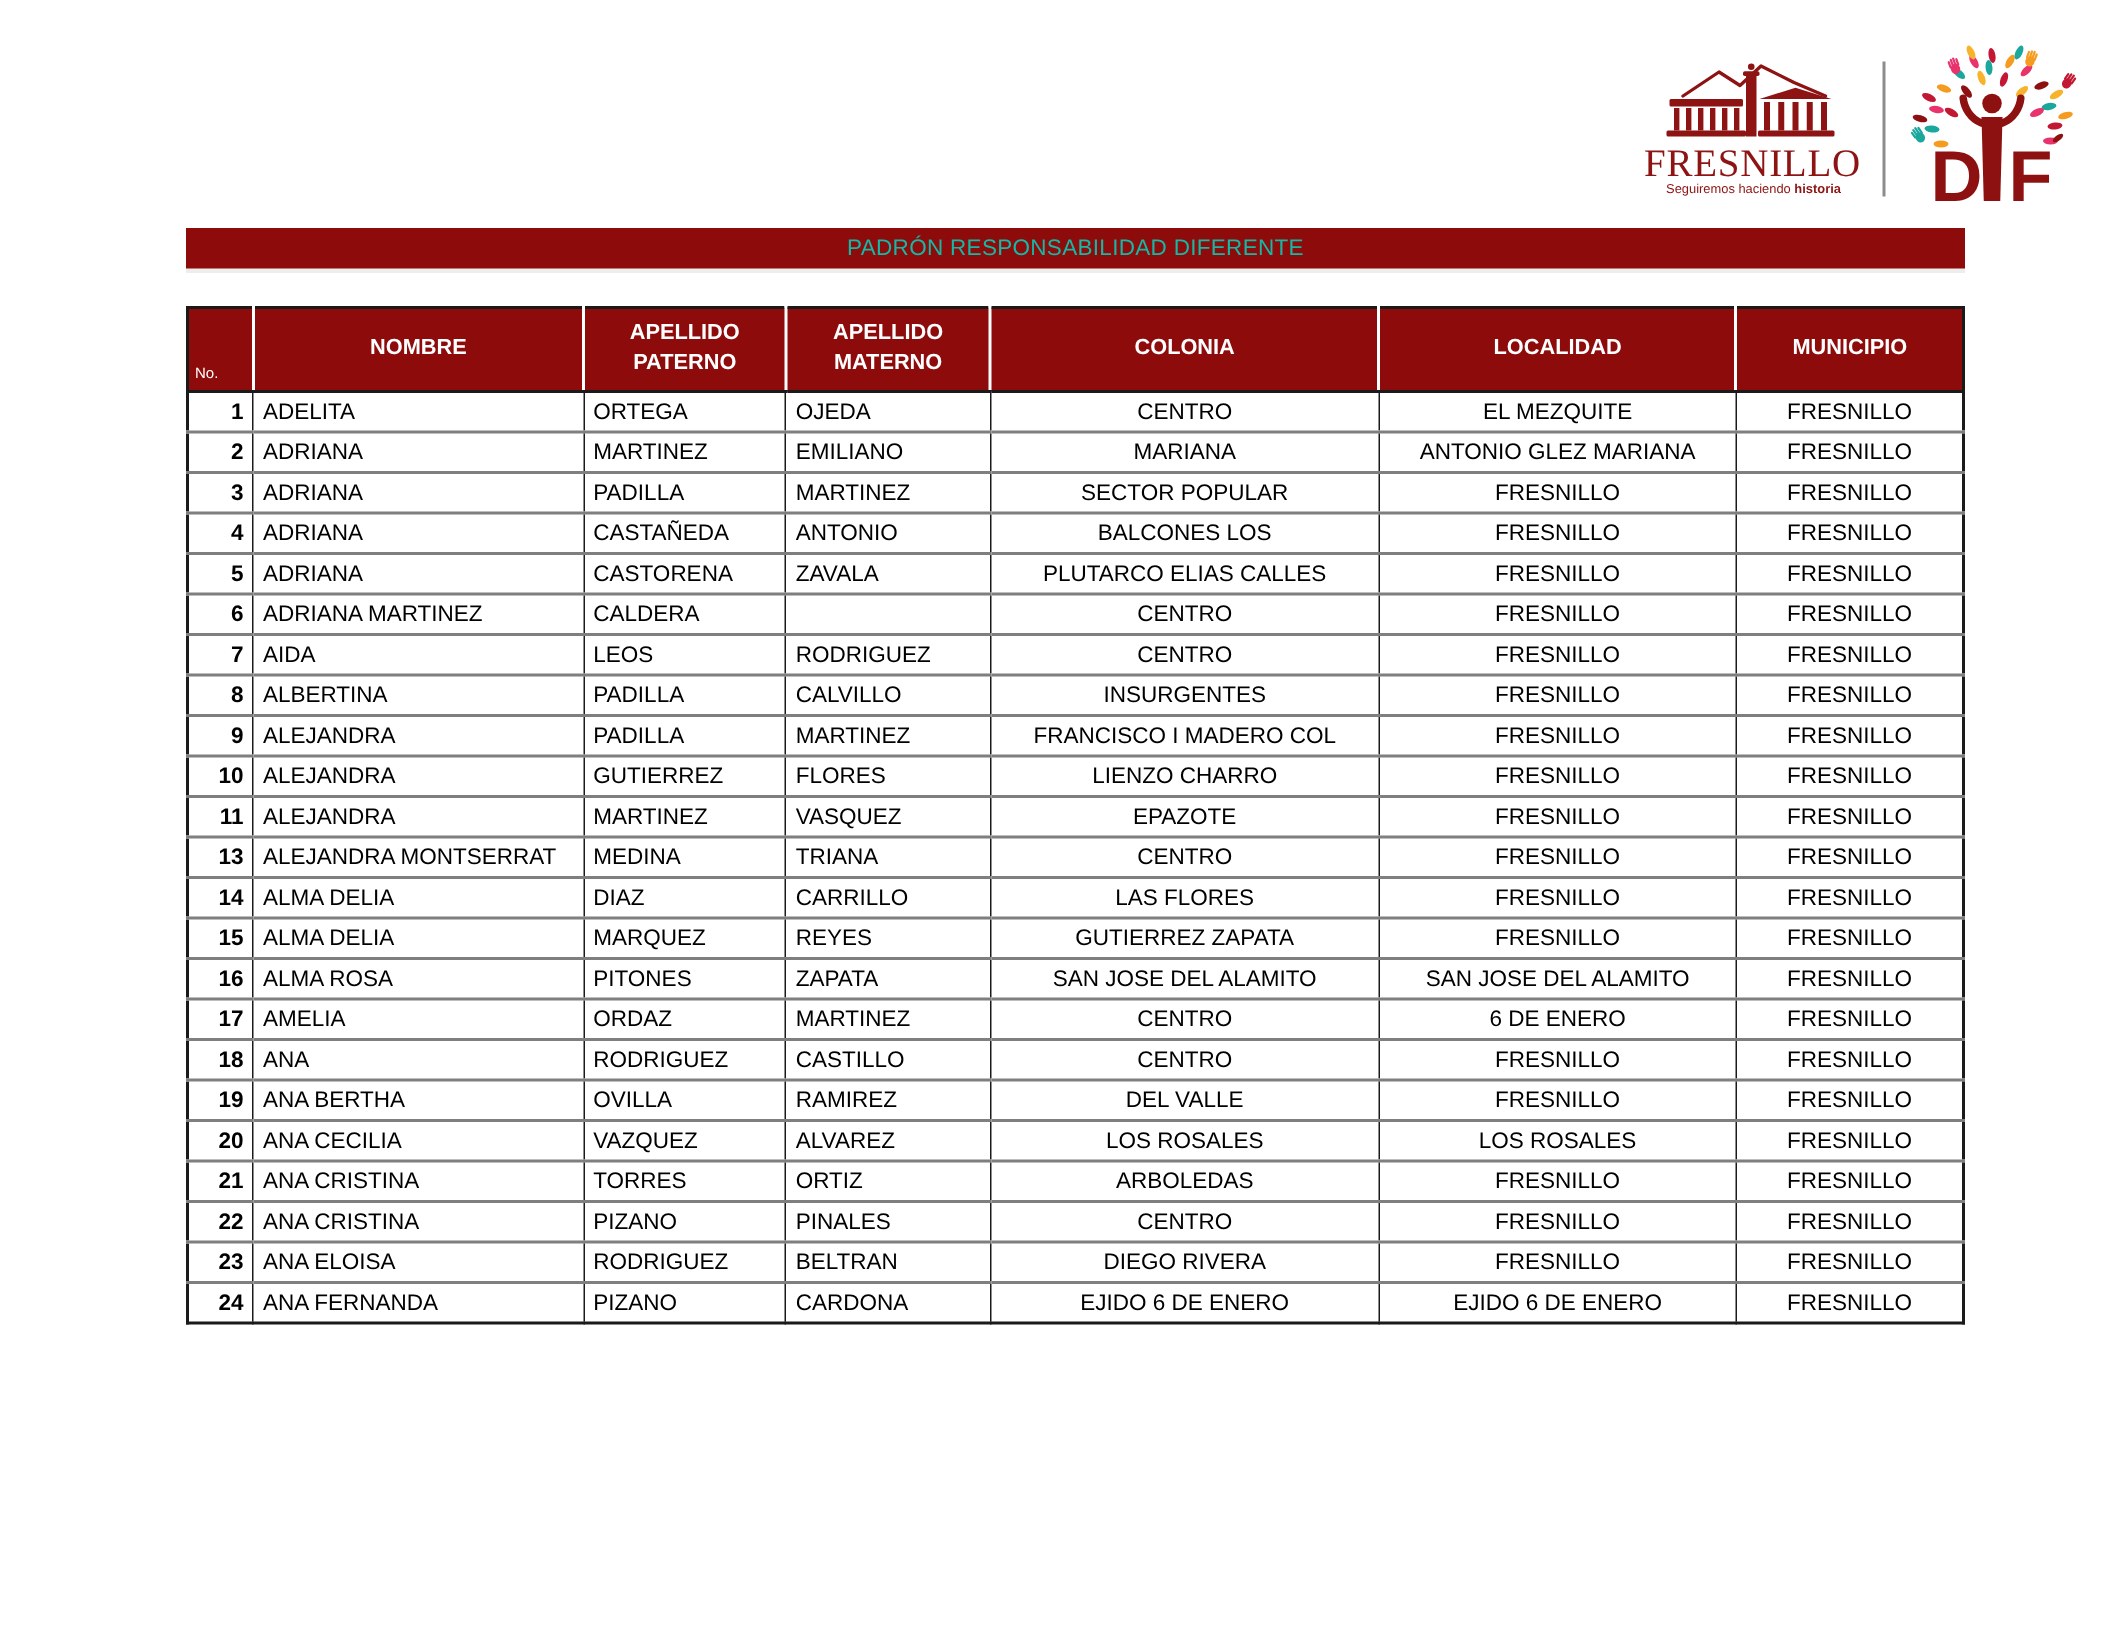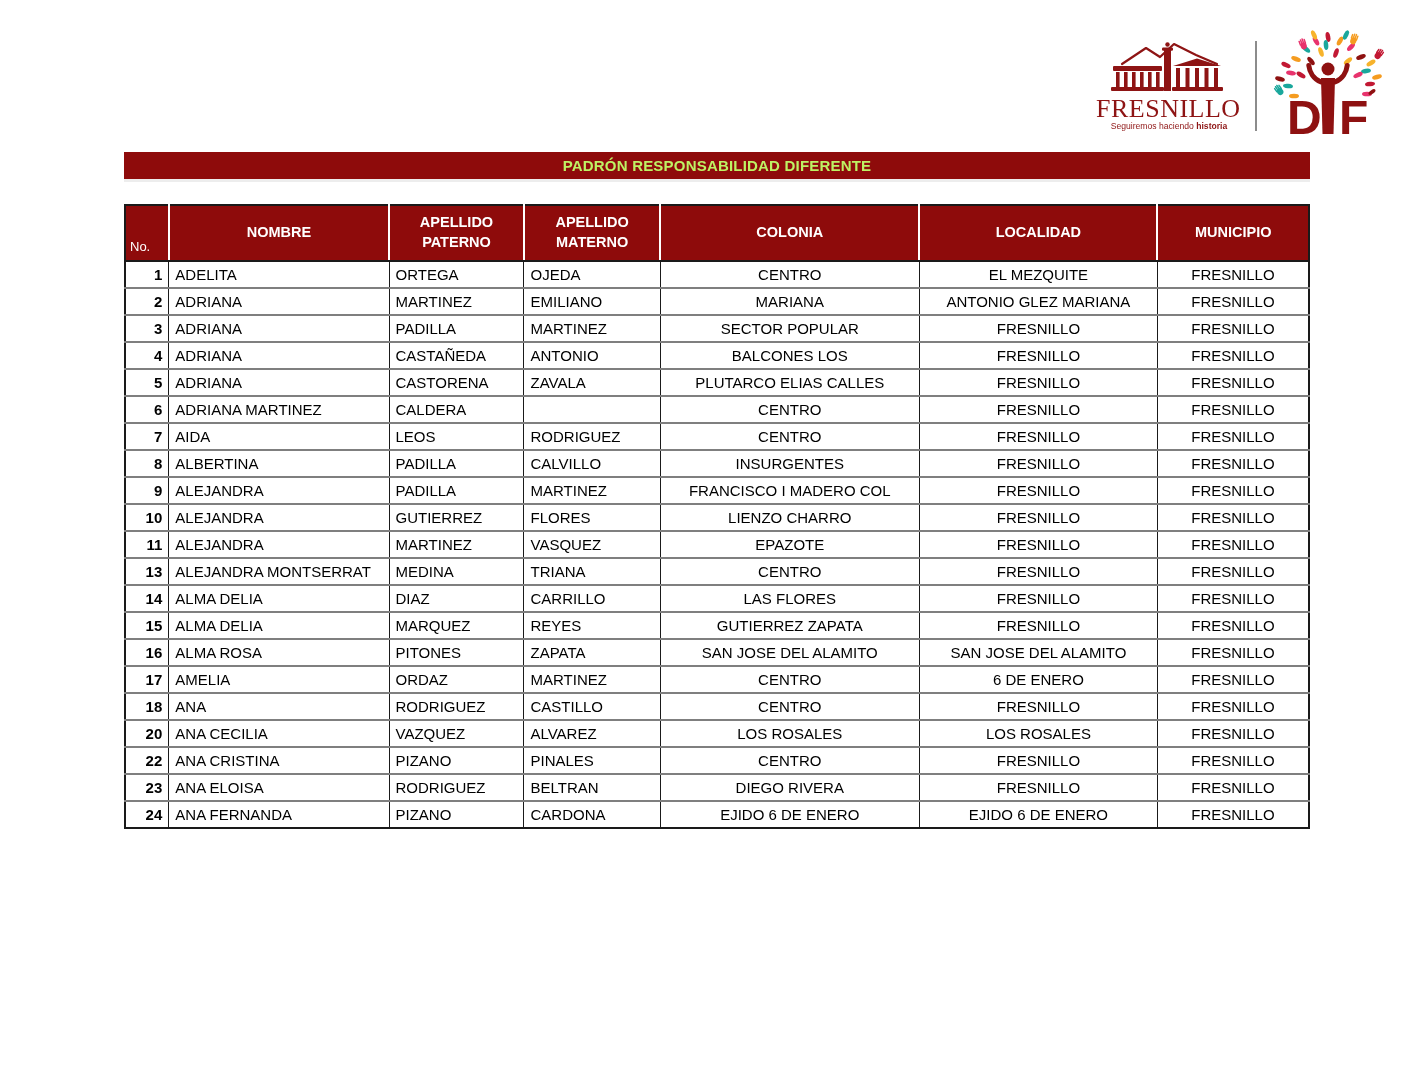--- a/index.html
+++ b/index.html
@@ -15,40 +15,40 @@
   }
   
   .brand-area{
     position:absolute;top:30px;left:1094px;width:306px;height:112px;
     display:flex;align-items:center;gap:9px;
   }
   .brand-divider{width:2px;height:90px;background:#8c8c8c;}
   
   .title-bar{
     position:absolute;left:124px;top:152px;width:1186px;height:27px;
-    background:var(--brand-red);color:#bef264;
+    background:var(--brand-red);color:#14b8a6;
     display:flex;align-items:center;justify-content:center;
-    font-size:15px;font-weight:bold;letter-spacing:.2px;
+    font-size:15px;font-weight:normal;letter-spacing:.2px;
     box-shadow:0 3px 0 rgba(0,0,0,0.07);
   }
   
   .roster-wrap{position:absolute;left:124px;top:204px;width:1186px;}
   table.roster{
     width:100%;border-collapse:collapse;table-layout:fixed;
     border:2px solid var(--line-dark);
   }
   table.roster thead th{
     background:var(--brand-red);color:#ffffff;font-weight:bold;
     font-size:14.5px;height:48px;text-align:center;vertical-align:middle;
     padding:2px 4px;line-height:1.35;
     border-left:2px solid #ffffff;border-bottom:2px solid var(--line-dark);
   }
   table.roster thead th:first-child{
     border-left:none;text-align:left;vertical-align:bottom;
-    font-weight:normal;padding:2px 2px 4px 4px;font-size:13px;
+    font-weight:normal;padding:2px 2px 4px 4px;font-size:10px;
   }
   table.roster td{
     height:25px;font-size:15px;color:#000;background:#fff;
     padding:0 6px;white-space:nowrap;overflow:hidden;
     border-left:1.5px solid var(--line-dark);
     border-top:2px solid var(--line-gray);
   }
   table.roster td:first-child{border-left:none;}
   table.roster tbody tr:first-child td{border-top:2px solid var(--line-dark);}
   td.col-no{text-align:right;font-weight:bold;padding-right:5px;font-size:15px;}
@@ -328,29 +328,47 @@
         <tr>
           <td class="col-no">18</td>
           <td class="col-nombre">ANA</td>
           <td class="col-apellido-paterno">RODRIGUEZ</td>
           <td class="col-apellido-materno">CASTILLO</td>
           <td class="col-colonia">CENTRO</td>
           <td class="col-localidad">FRESNILLO</td>
           <td class="col-municipio">FRESNILLO</td>
         </tr>
         <tr>
+          <td class="col-no">19</td>
+          <td class="col-nombre">ANA BERTHA</td>
+          <td class="col-apellido-paterno">OVILLA</td>
+          <td class="col-apellido-materno">RAMIREZ</td>
+          <td class="col-colonia">DEL VALLE</td>
+          <td class="col-localidad">FRESNILLO</td>
+          <td class="col-municipio">FRESNILLO</td>
+        </tr>
+        <tr>
           <td class="col-no">20</td>
           <td class="col-nombre">ANA CECILIA</td>
           <td class="col-apellido-paterno">VAZQUEZ</td>
           <td class="col-apellido-materno">ALVAREZ</td>
           <td class="col-colonia">LOS ROSALES</td>
           <td class="col-localidad">LOS ROSALES</td>
           <td class="col-municipio">FRESNILLO</td>
         </tr>
         <tr>
+          <td class="col-no">21</td>
+          <td class="col-nombre">ANA CRISTINA</td>
+          <td class="col-apellido-paterno">TORRES</td>
+          <td class="col-apellido-materno">ORTIZ</td>
+          <td class="col-colonia">ARBOLEDAS</td>
+          <td class="col-localidad">FRESNILLO</td>
+          <td class="col-municipio">FRESNILLO</td>
+        </tr>
+        <tr>
           <td class="col-no">22</td>
           <td class="col-nombre">ANA CRISTINA</td>
           <td class="col-apellido-paterno">PIZANO</td>
           <td class="col-apellido-materno">PINALES</td>
           <td class="col-colonia">CENTRO</td>
           <td class="col-localidad">FRESNILLO</td>
           <td class="col-municipio">FRESNILLO</td>
         </tr>
         <tr>
           <td class="col-no">23</td>

